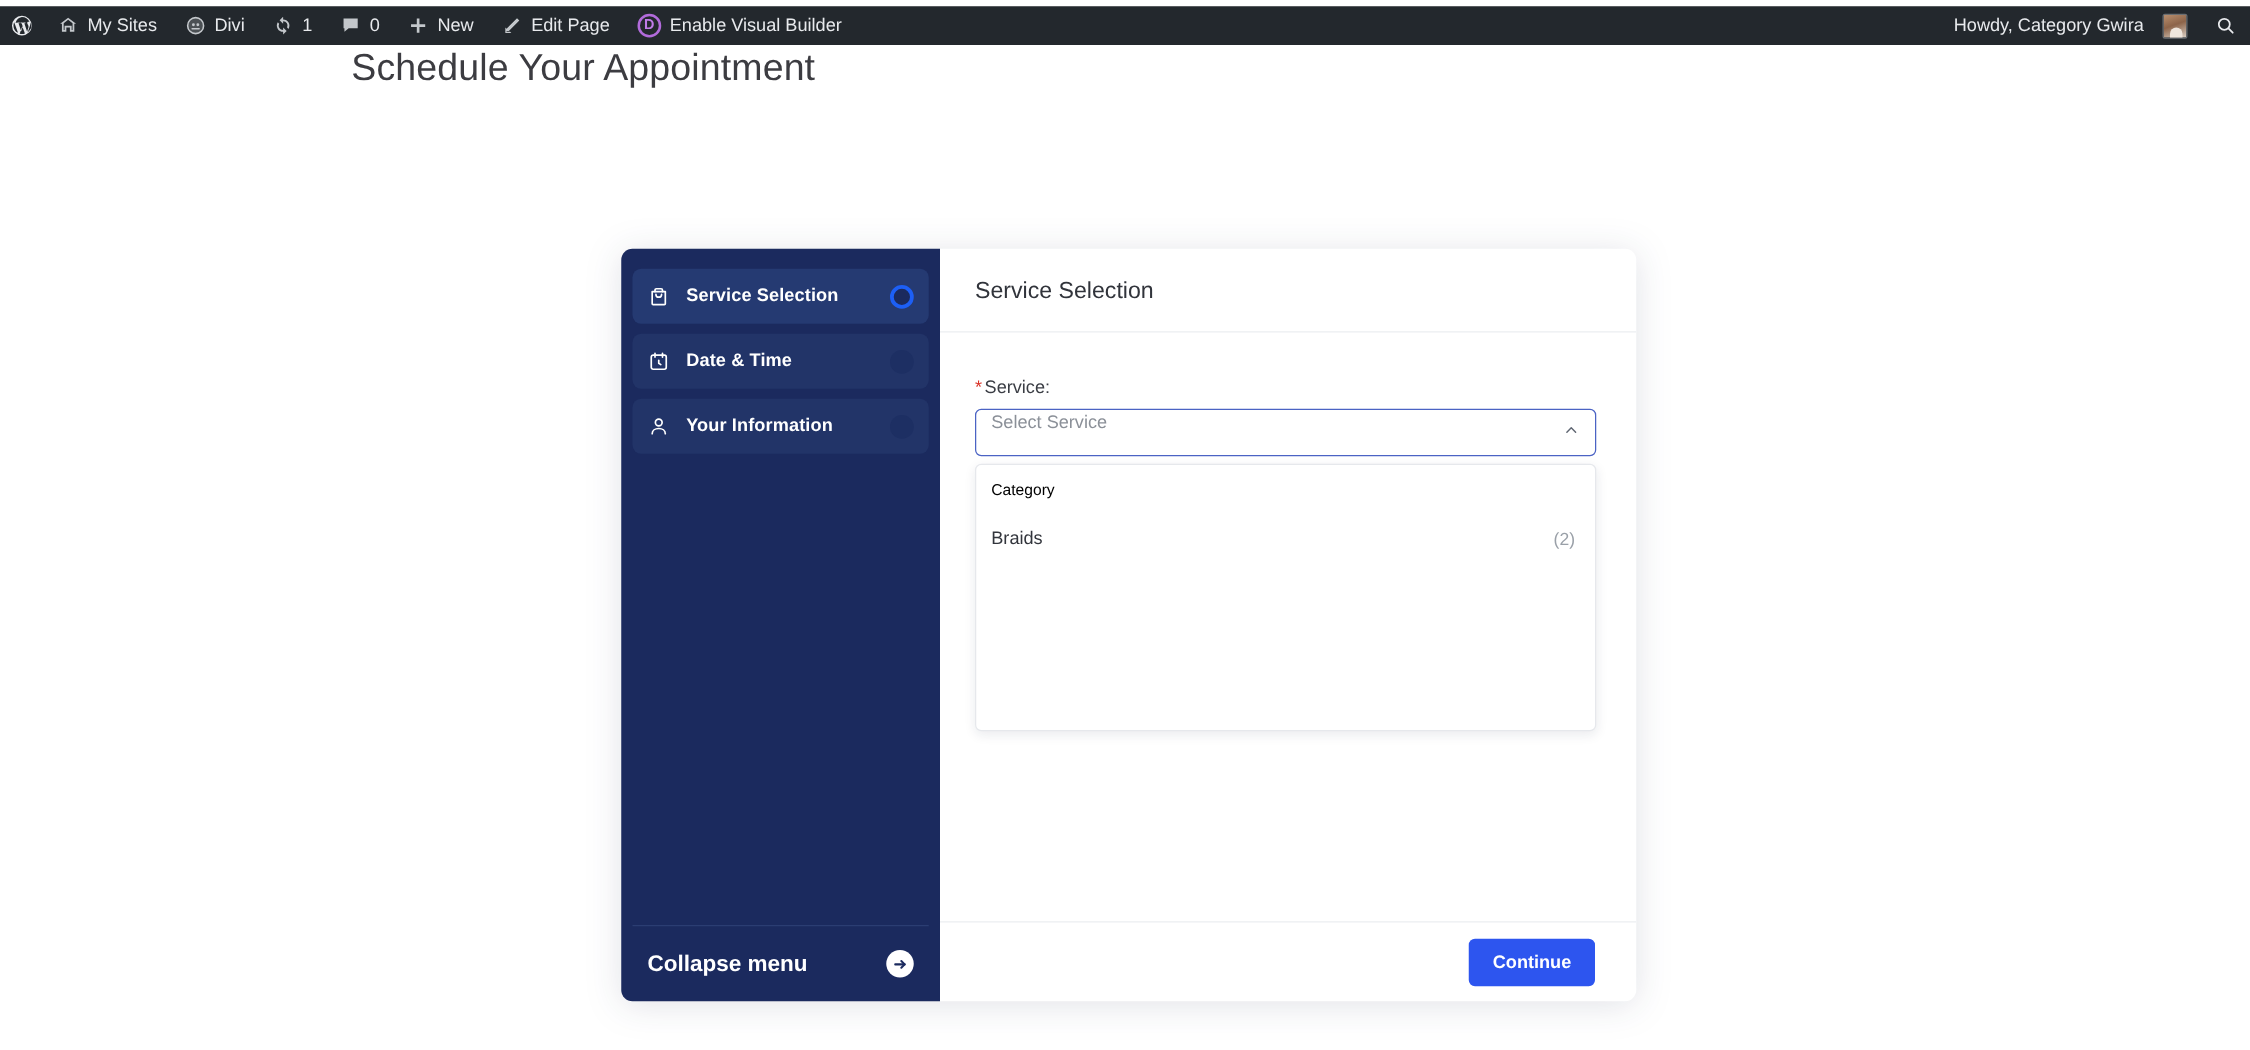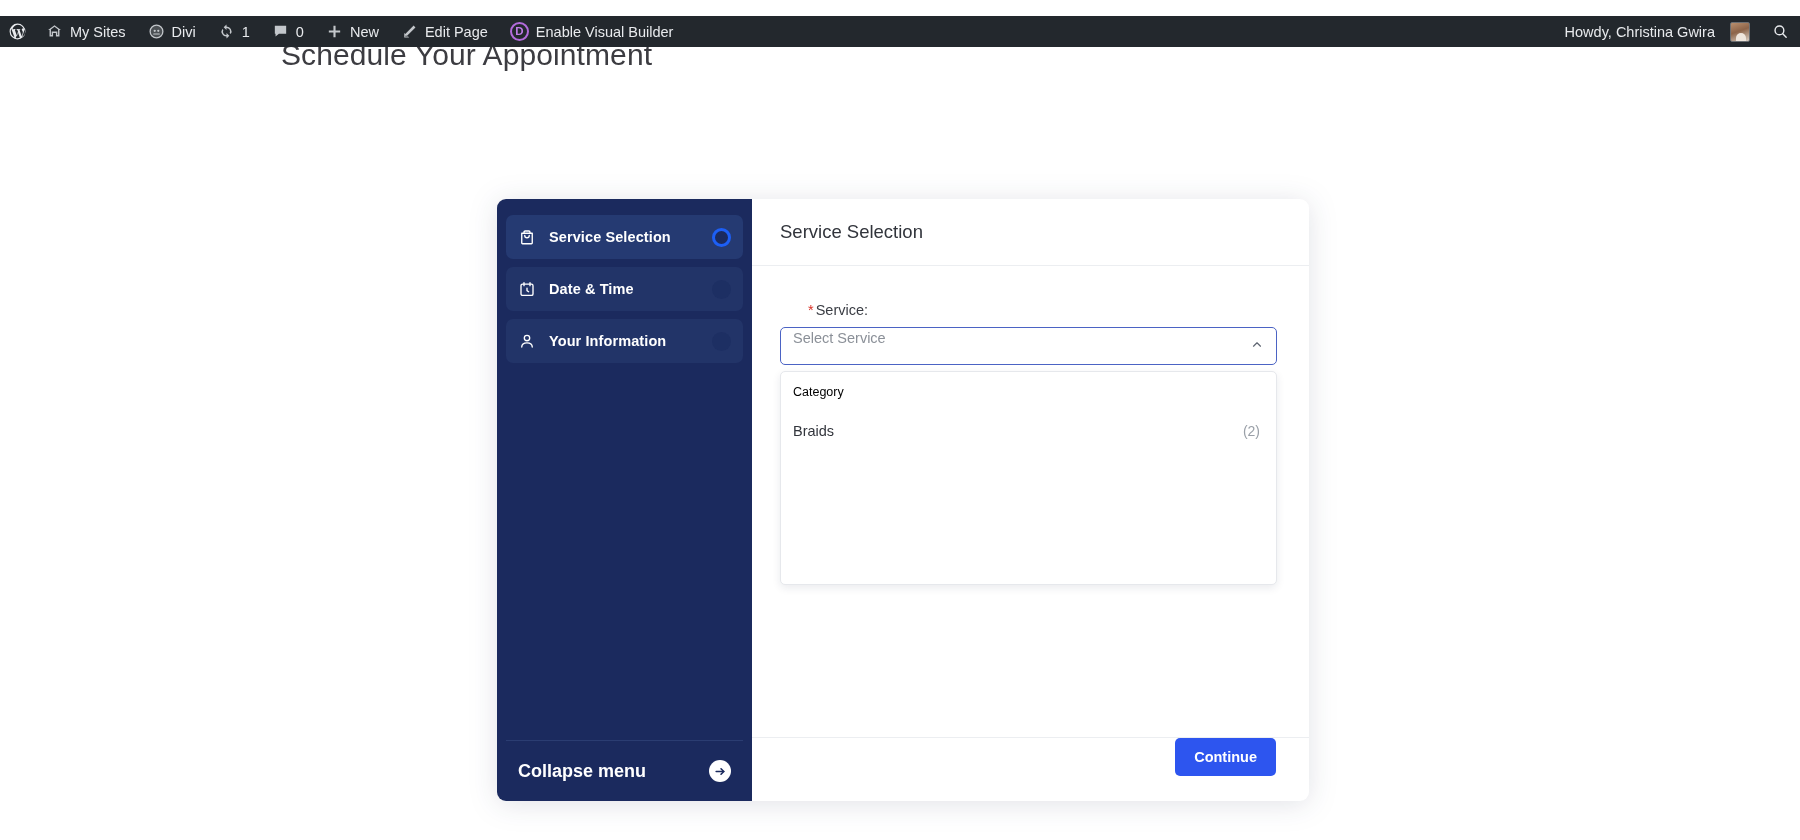--- a/index.html
+++ b/index.html
@@ -5,21 +5,21 @@
   * { box-sizing: border-box; margin: 0; padding: 0; }
   html, body {
     width: 1800px; height: 840px;
     background: #ffffff;
     font-family: "Liberation Sans", sans-serif;
     overflow: hidden;
   }
 
   
   .adminbar {
-    position: absolute; top: 16px; left: 0;
+    position: absolute; top: 5px; left: 0;
     width: 1800px; height: 31px;
     background: #23282d;
     display: flex; align-items: center;
     color: #e8eaed;
     font-size: 14.5px;
     z-index: 50;
   }
   .ab-item {
     display: flex; align-items: center; gap: 7px;
     height: 31px; padding: 0 11px;
@@ -129,21 +129,21 @@
     display: flex; align-items: center;
     padding: 0 0 0 28px;
     border-bottom: 1px solid #eceef1;
     font-size: 18.5px; color: #31343b;
   }
   .panel-body {
     flex: 1 1 auto; position: relative;
     padding: 36px 32px 0 28px;
   }
   .field-label {
-    font-size: 14.5px; color: #3a3d44; margin-bottom: 9px; margin-left: 28px;
+    font-size: 14.5px; color: #3a3d44; margin-bottom: 9px;
   }
   .req { color: #d93025; margin-right: 2px; }
   .select-box {
     position: relative;
     height: 38px;
     border: 1px solid #4b63c4;
     border-radius: 5px;
     background: #fff;
     display: flex; align-items: center;
     padding: 0 34px 16px 12px;
@@ -174,21 +174,21 @@
     height: 30px; padding: 0 16px 0 12px;
     font-size: 14.5px; color: #32353c;
     cursor: pointer;
   }
   .dd-item .dd-name { flex: 1 1 auto; }
   .dd-item .dd-count { color: #9aa0a8; font-size: 14px; }
 
   .panel-foot {
     height: 64px; flex: 0 0 64px;
     border-top: 1px solid #eceef1;
-    display: flex; align-items: flex-start; justify-content: flex-end;
+    display: flex; align-items: center; justify-content: flex-end;
     padding: 0 33px 0 0;
   }
   .btn-continue {
     background: #2d55ef;
     color: #ffffff;
     border: none; border-radius: 5px;
     height: 38px; padding: 0 19px;
     font-size: 14.5px; font-weight: bold;
     font-family: "Liberation Sans", sans-serif;
     cursor: pointer;
@@ -266,21 +266,21 @@
 
   <div class="ab-item">
     <span class="divi-badge">D</span>
     <span>Enable Visual Builder</span>
   </div>
 
   <div class="ab-spacer"></div>
 
   <div class="ab-right">
     <div class="ab-item">
-      <span>Howdy, Christina Gwira</span>
+      <span>Howdy, Category Gwira</span>
       <span class="avatar"></span>
     </div>
     <div class="ab-item">
       <span class="ab-ico">
         <svg width="17" height="17" viewBox="0 0 24 24" fill="none" stroke="#e8eaed" stroke-width="2">
           <circle cx="10.5" cy="10.5" r="6.2"></circle>
           <path d="M15.2 15.2 20 20" stroke-linecap="round"></path>
         </svg>
       </span>
     </div>

